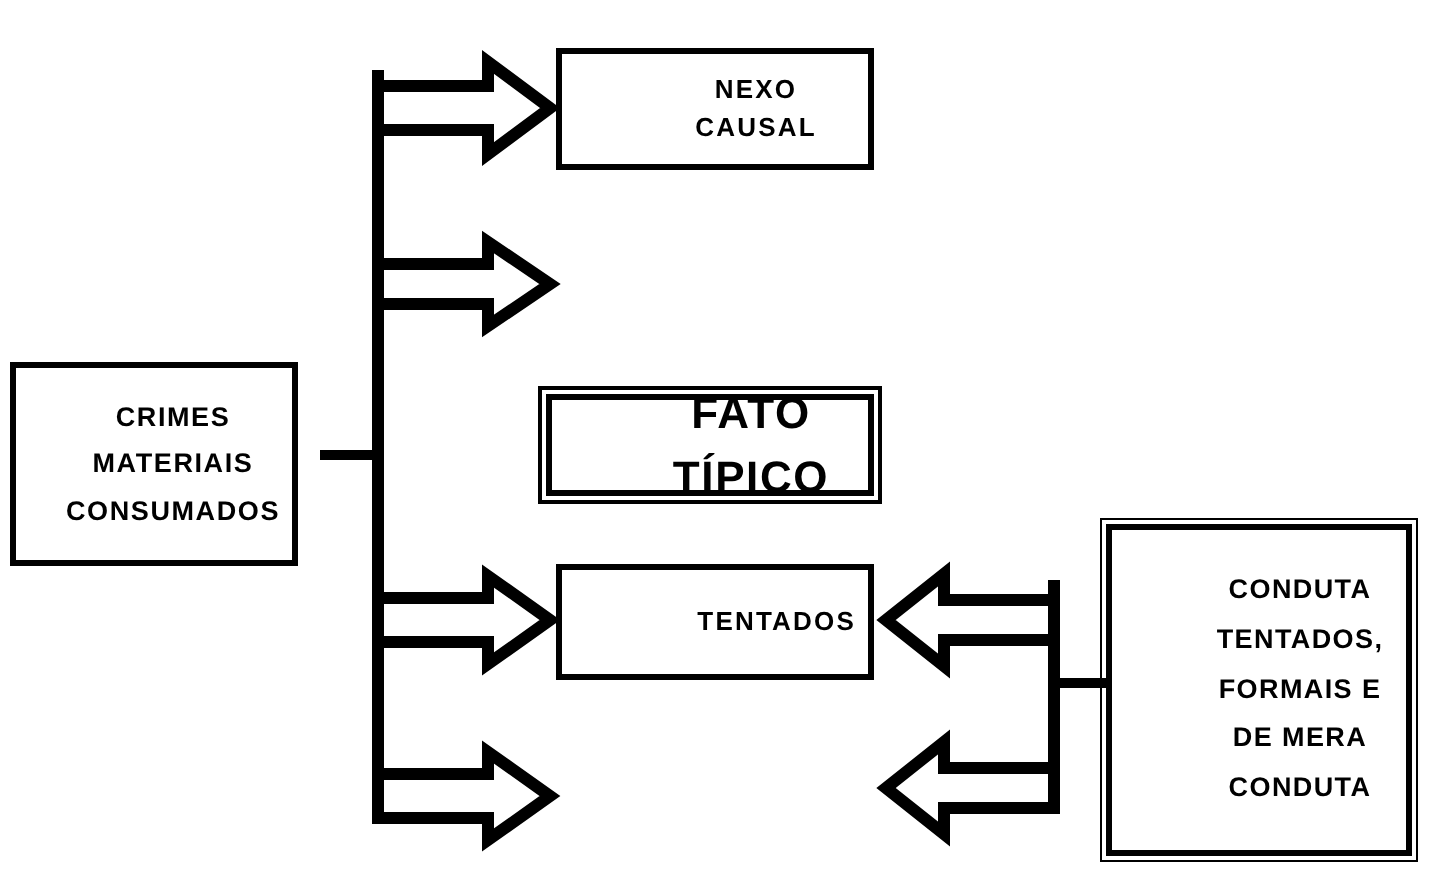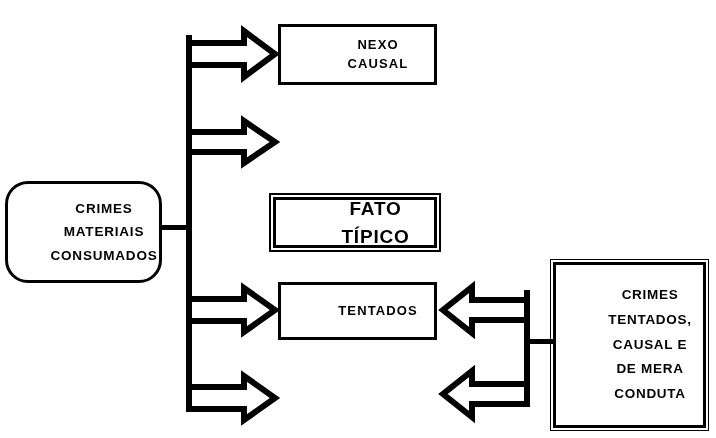--- a/index.html
+++ b/index.html
@@ -19,42 +19,41 @@
   }
 
   
   .node-box {
     position: absolute;
     box-sizing: border-box;
     background: #ffffff;
     border: 3px solid #000000;
     display: flex;
     align-items: center;
-    justify-content: center;
+    justify-content: flex-end;
     text-align: center;
     z-index: 5;
     padding-left: 41px;
   }
   .node-box .node-label {
     font-weight: bold;
     color: #000000;
     letter-spacing: 0.6px;
     line-height: 1.45;
     text-align: center;
     padding: 0 6px;
   }
 
   
   #box-crimes-materiais {
     left: 5px;
     top: 181px;
-    width: 157px;
+    width: 144px;
     height: 102px;
     border-width: 3px;
-    border-radius: 23px;
   }
   #box-crimes-materiais .node-label {
     font-size: 13.5px;
     letter-spacing: 0.8px;
     line-height: 1.75;
   }
 
   
   #box-nexo-causal {
     left: 278px;
@@ -92,21 +91,21 @@
   #box-fato-tipico {
     left: 273px;
     top: 197px;
     width: 164px;
     height: 51px;
     border: 3px solid #000000;
     outline: 2px solid #000000;
     outline-offset: 2px;
   }
   #box-fato-tipico .node-label {
-    font-size: 19px;
+    font-size: 22px;
     letter-spacing: 0.8px;
   }
 
   
   #box-crimes-tentados {
     left: 553px;
     top: 262px;
     width: 153px;
     height: 166px;
     border-width: 3px;
@@ -236,16 +235,16 @@
   <div class="node-box" id="box-fato-tipico">
     <span class="node-label">FATO TÍPICO</span>
   </div>
 
   <div class="node-box" id="box-conduta">
     <span class="node-label">TENTADOS</span>
   </div>
 
 
   <div class="node-box" id="box-crimes-tentados">
-    <span class="node-label">CRIMES TENTADOS, CAUSAL E DE MERA CONDUTA</span>
+    <span class="node-label">CONDUTA TENTADOS, FORMAIS E DE MERA CONDUTA</span>
   </div>
 
 </div>
 
 </body></html>

